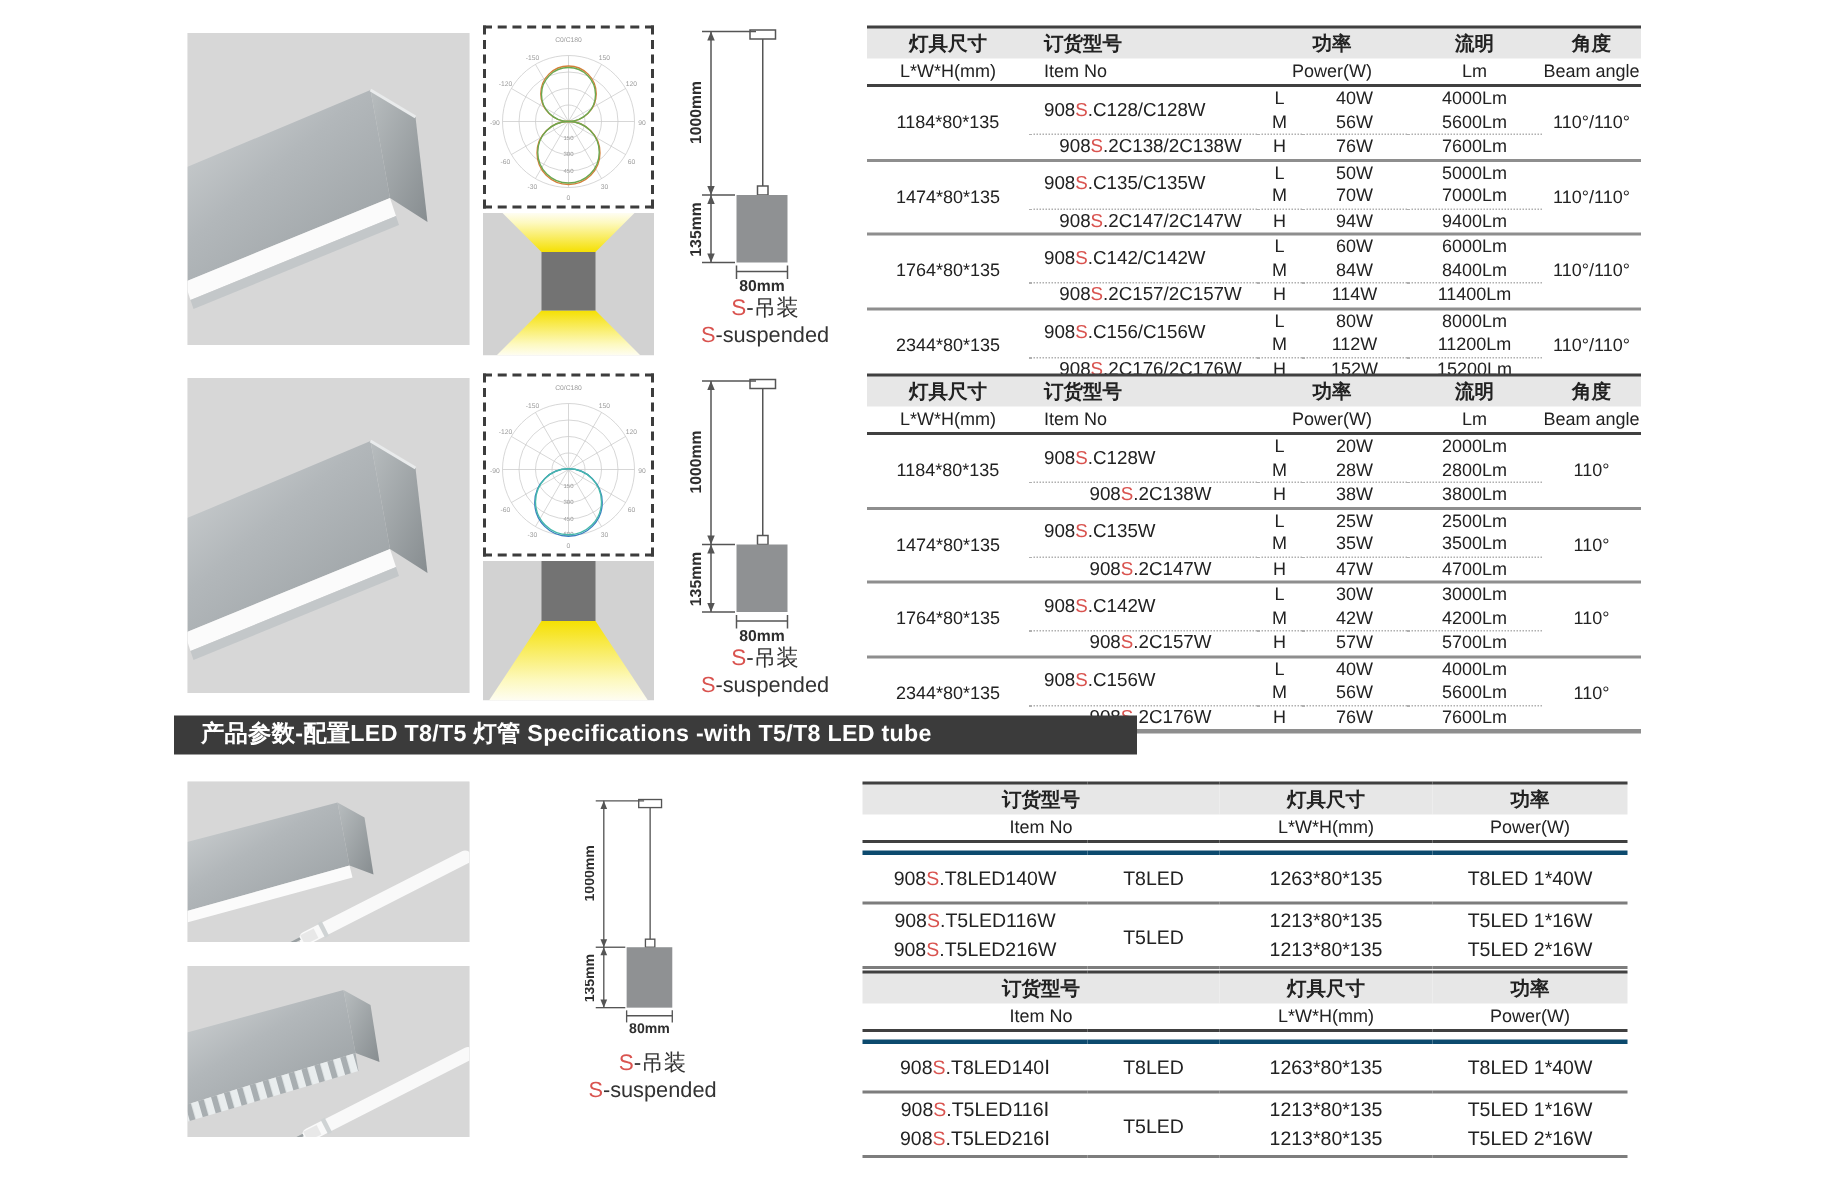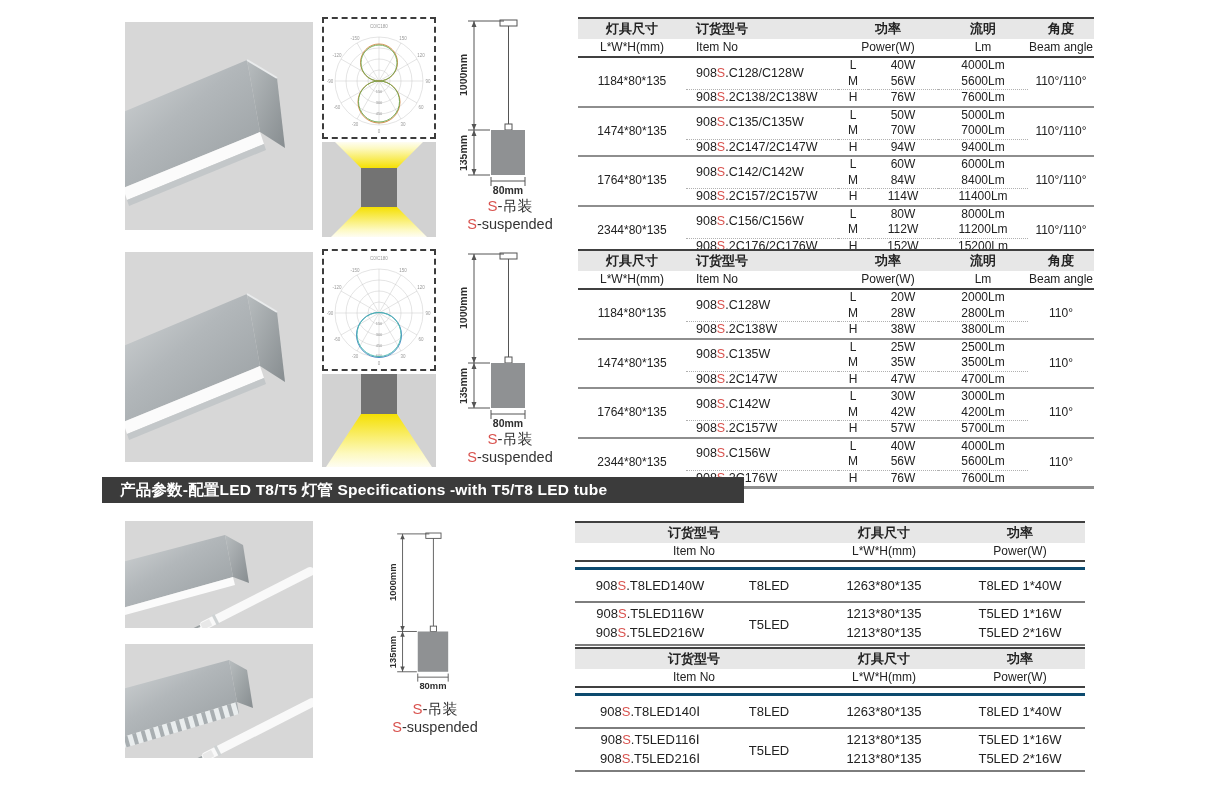--- a/index.html
+++ b/index.html
@@ -29,21 +29,21 @@
              border-bottom:3px solid #8e8e8e;}
   table.spec th{padding:1px 0;text-align:center;}
   table.spec tr.h1 th{background:#e7e7e7;border-top:2px solid #404040;
                       font-size:13px;font-weight:700;}
   table.spec tr.h1 th.c-item{text-align:left;padding-left:10px;}
   table.spec tr.h2 th{font-weight:400;font-size:12px;border-bottom:2px solid #404040;padding-bottom:2px;}
   table.spec tr.h2 th.c-item{text-align:left;padding-left:10px;}
   table.spec td{padding:1px 0;font-size:12px;line-height:13.5px;text-align:center;}
   table.spec td.item{text-align:left;padding-left:10px;font-size:12.5px;}
   table.spec tr.gs td{border-top:2px solid #8e8e8e;}
-  table.spec tr.dot td{border-top:1px dotted #b0b0b0;}
+  table.spec tr.dot td{border-top:1px dotted #b0b0b0;text-align:center;}
 
   
   table.tube{border-collapse:collapse;width:510px;table-layout:fixed;
              border-bottom:2px solid #7d7d7d;}
   table.tube th{padding:1px 0;text-align:center;}
   table.tube tr.h1 th{background:#e7e7e7;border-top:2px solid #404040;font-size:13px;font-weight:700;}
   table.tube tr.h2 th{font-weight:400;font-size:12px;border-bottom:2px solid #404040;padding-bottom:2px;}
   table.tube tr.sp td{height:5px;padding:0;}
   table.tube td{text-align:center;font-size:13px;padding:2px 0;}
   table.tube tr.g1 td{border-top:3px solid #0c4a6e;padding:8px 0;}
@@ -467,21 +467,21 @@
       </tr>
       <tr class="dot">
         <td class="item red-s">908<span class="acc">S</span>.2C176W</td>
         <td>H</td>
         <td>76W</td>
         <td>7600Lm</td>
       </tr>
     </tbody>
   </table>
 
-  <div class="abs banner" style="left:102px;top:477px;width:642px;height:26px;">产品参数-配置LED T8/T5 灯管 Specifications -with T5/T8 LED tube</div>
+  <div class="abs banner" style="left:116px;top:477px;width:642px;height:26px;">产品参数-配置LED T8/T5 灯管 Specifications -with T5/T8 LED tube</div>
 
   <div class="abs photo" style="left:125px;top:521px;width:188px;height:107px;">
     <svg viewBox="0 0 188 107" width="188" height="107">
       <rect width="188" height="107" fill="#d7d7d7"></rect>
       <polygon points="-14,44 100,14 108,56 -6,88" fill="url(#silv1)"></polygon>
       <polygon points="-6,88 108,56 110,64 -4,95" fill="#fbfbfb"></polygon>
       <polygon points="100,14 118,24 124,62 108,56" fill="url(#cap1)"></polygon>
       <g transform="rotate(-27 130 78)">
         <rect x="68" y="74" width="128" height="9" rx="4.5" fill="#f9f9f9"></rect>
         <rect x="84" y="73" width="3" height="11" fill="#cfd3d4"></rect>

